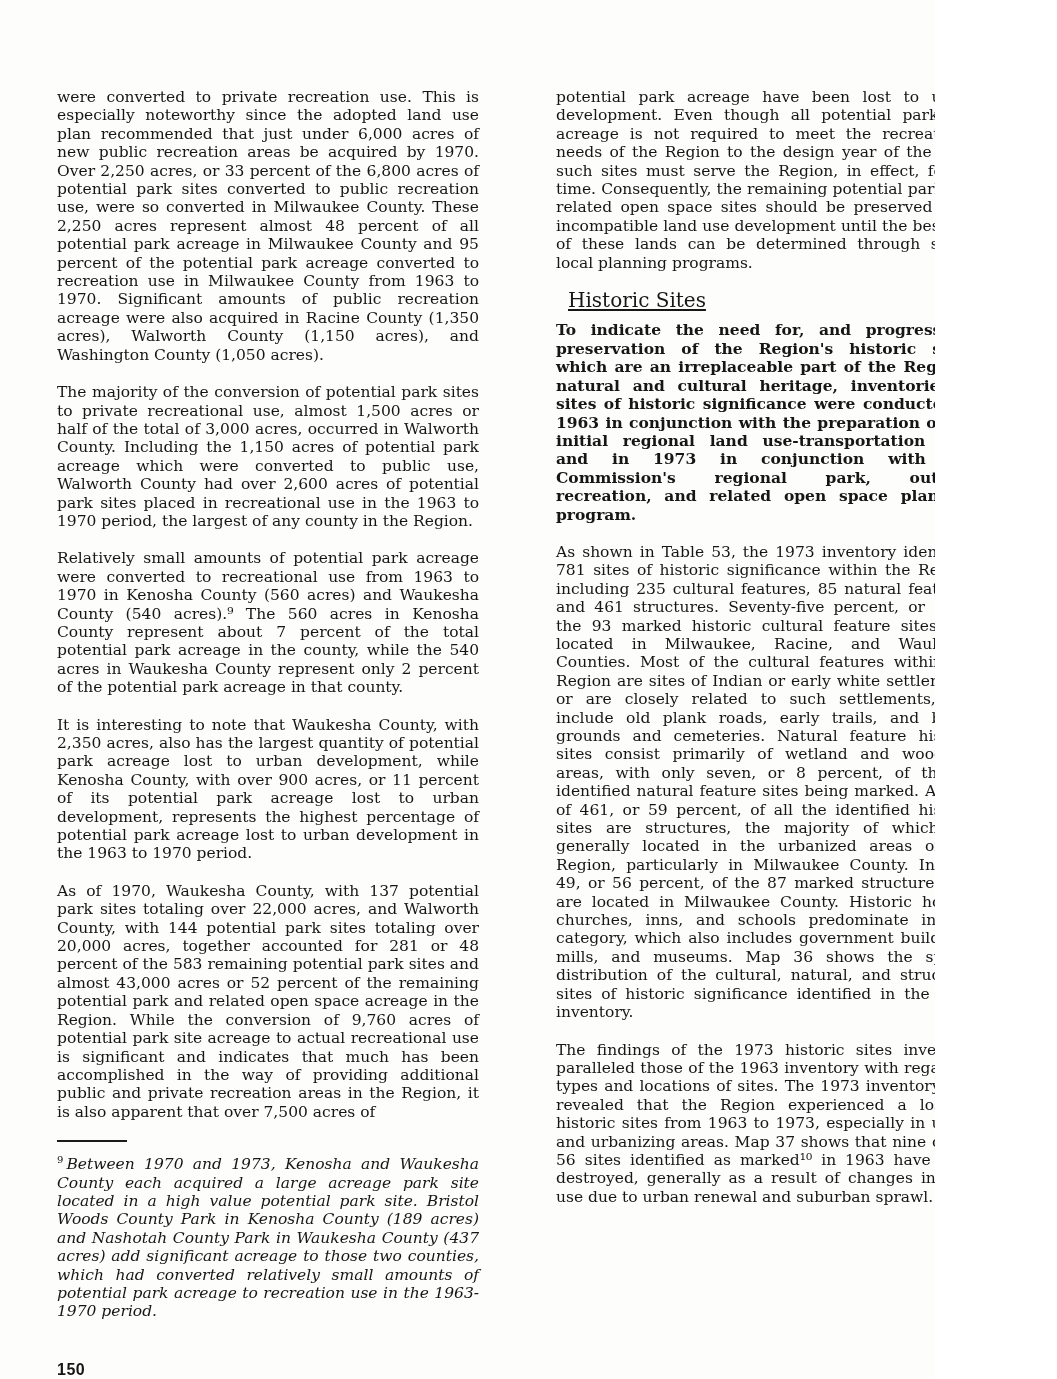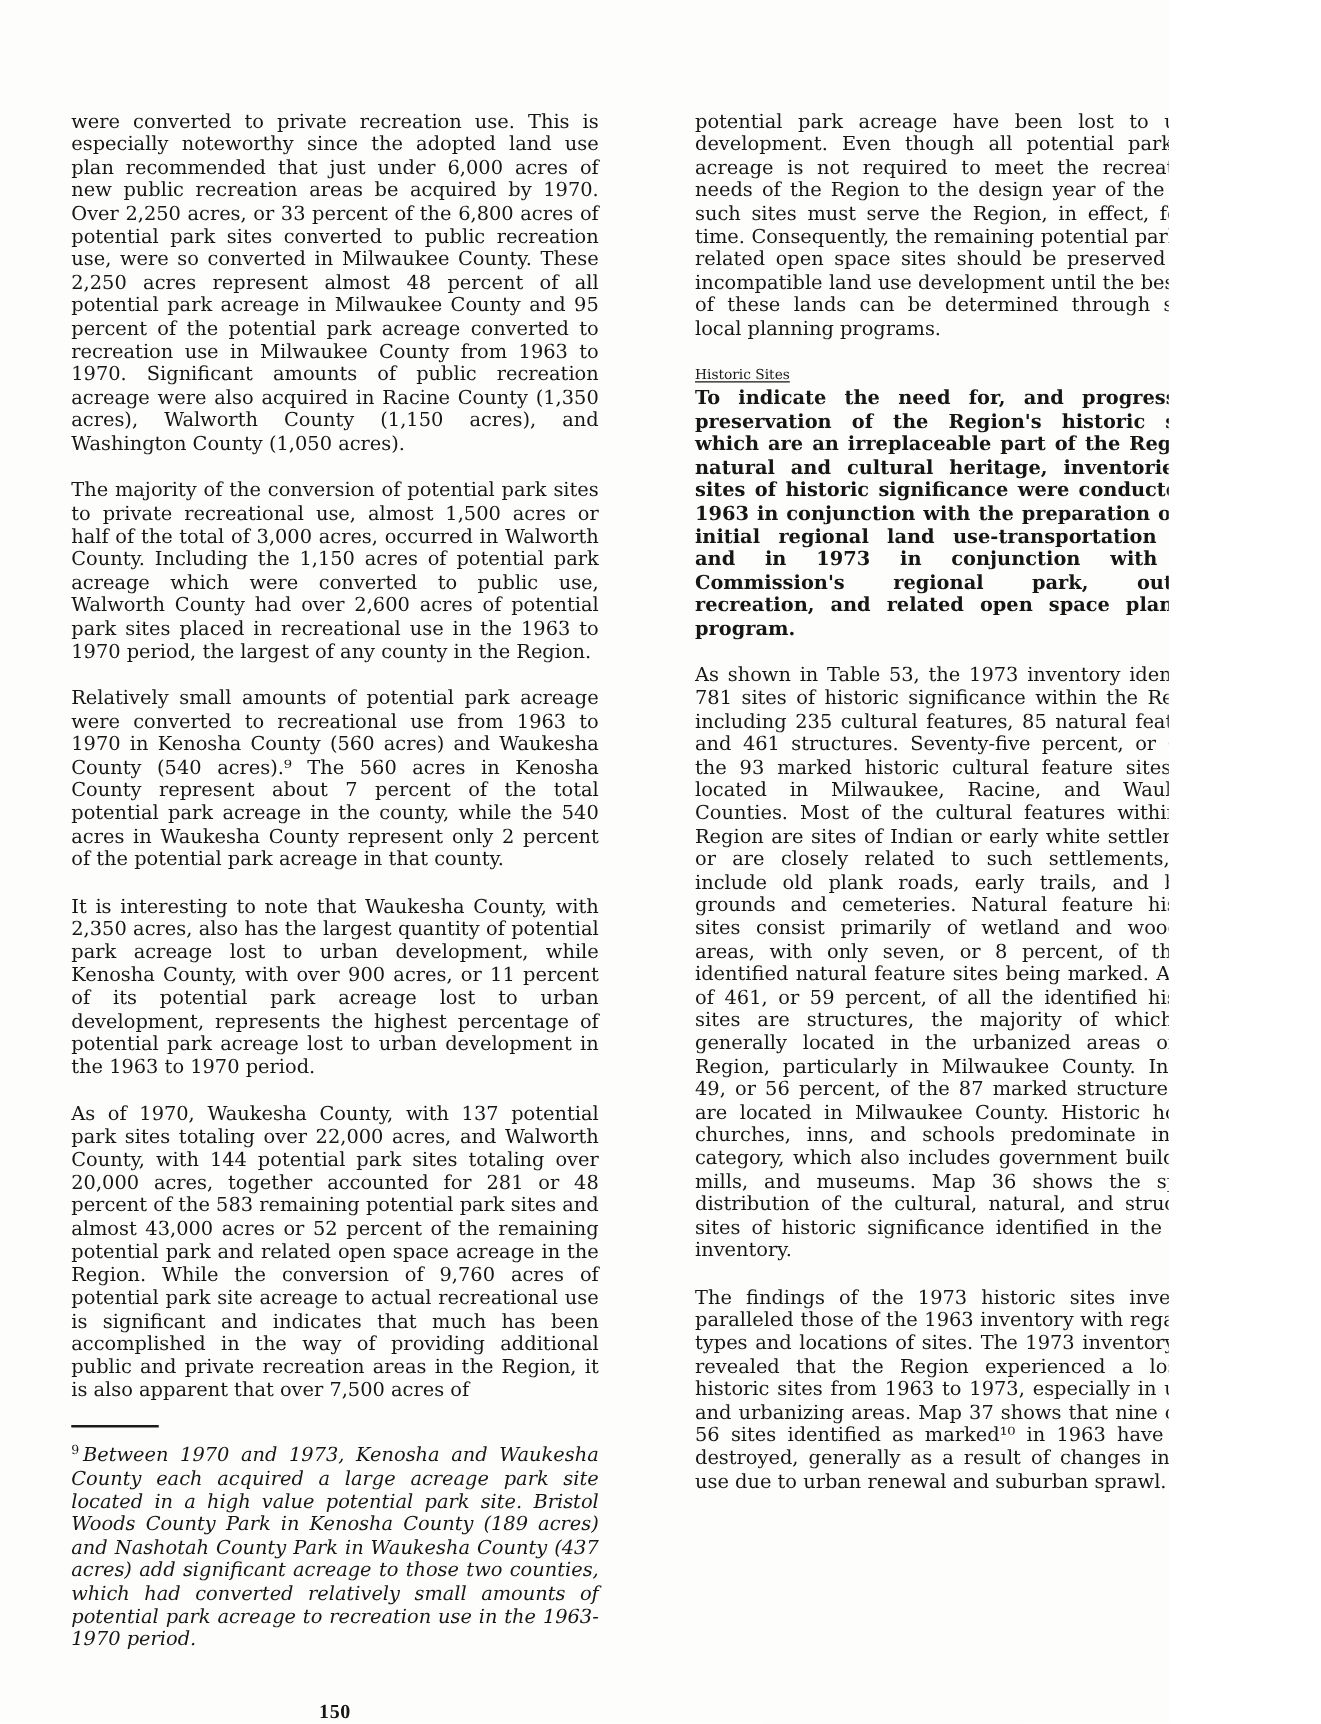--- a/index.html
+++ b/index.html
@@ -27,24 +27,24 @@
     hyphens: auto;
     -webkit-hyphens: auto;
   }
   .col-left  { left: 57px;  }
   .col-right { left: 556px; }
 
   .para, .paras p {
     margin: 0 0 19px 0;
   }
   .heading {
-    font-size: 11px;
+    font-size: 20px;
     font-weight: 400;
     line-height: 18.4px;
-    margin: 0;
+    margin: 12px;
     text-decoration: underline;
     text-underline-offset: 2px;
     text-align: left;
   }
   .paras.after-heading p:first-child { margin-top: 0; font-weight: bold; }
 
   .footnote { margin-top: 16px; }
   .fn-rule {
     width: 70px;
     border-top: 2px solid #1b1b1b;
@@ -56,24 +56,24 @@
   }
   .fn sup {
     font-style: normal;
     font-size: 10px;
     line-height: 0;
     margin-right: 3px;
   }
 
   .pageno {
     margin-top: 40px;
-    font-family: Liberation Serif, serif;
+    font-family: Liberation Sans, sans-serif;
     font-weight: 700;
     font-size: 16px;
-    text-align: center;
+    text-align: left;
     letter-spacing: 0.5px;
   }
 
   .marks { position: absolute; top: 0; left: 0; }
   .marks .mark {
     position: absolute;
     left: 1025px;
     width: 18px;
     height: 45px;
     border-radius: 2px;

